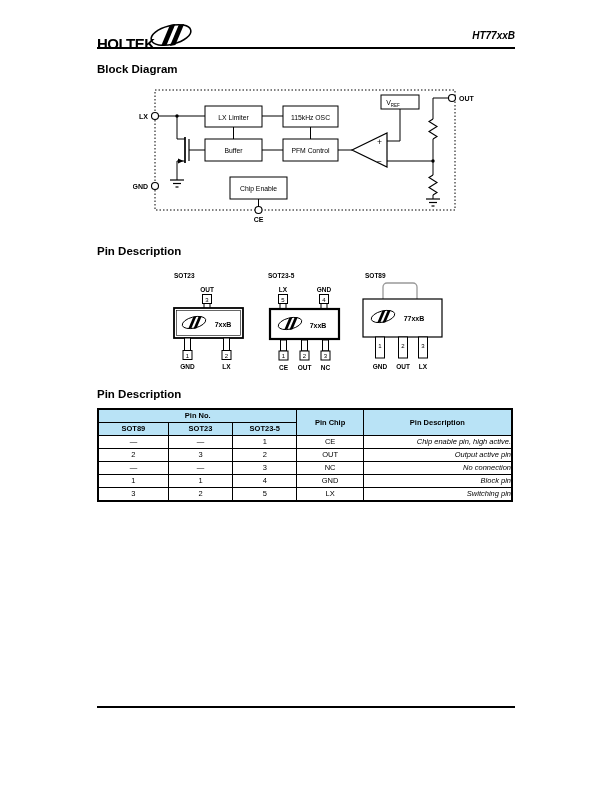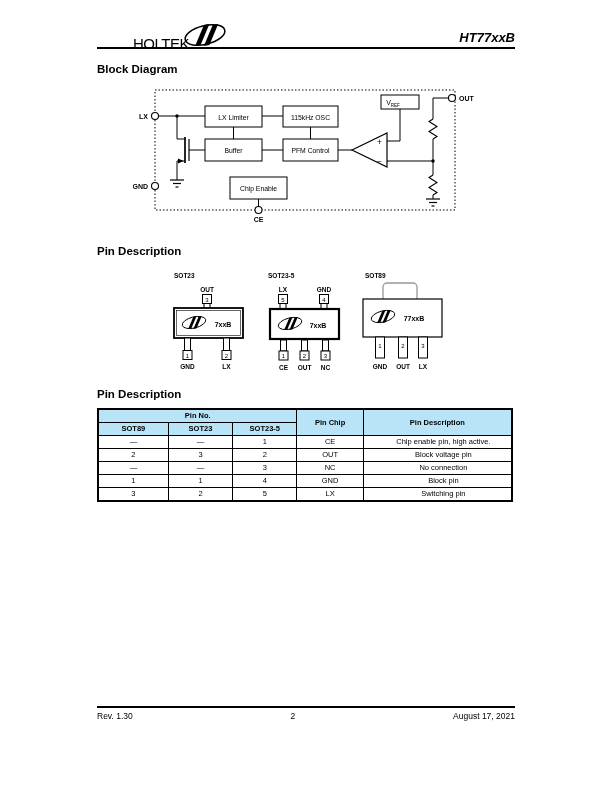--- a/index.html
+++ b/index.html
@@ -3,31 +3,31 @@
 <meta charset="utf-8">
 <style>
   html,body { margin:0; padding:0; background:#e8e8e8; }
   .page {
     position:relative; width:612px; height:792px; margin:0 auto;
     background:#ffffff; font-family:"Liberation Sans", sans-serif; color:#000;
     overflow:hidden;
   }
   .abs { position:absolute; }
   .heading { font-size:11.5px; font-weight:bold; }
-  .doc-title { font-size:13px; font-weight:bold; font-style:italic; }
+  .doc-title { font-size:10px; font-weight:bold; font-style:italic; }
   .rule { position:absolute; height:1.5px; background:#000; }
   .logo { display:flex; align-items:flex-end; }
-  .logo-text { font-weight:normal; font-size:15px; letter-spacing:-0.5px;margin-left:36px; }
+  .logo-text { font-weight:bold; font-size:15px; letter-spacing:-0.5px; }
   svg text { font-family:"Liberation Sans", sans-serif; fill:#000; }
   .pin-table { border-collapse:collapse; table-layout:fixed; width:416px;
                font-size:7.5px; border:2px solid #000; }
   .pin-table th, .pin-table td { border:1px solid #000; padding:0; height:12px;
                text-align:center; vertical-align:middle; line-height:10px; }
   .pin-table th { background:#b9e3f6; font-weight:bold; }
-  .pin-table td.desc { text-align:center; padding-left:12px; }
+  .pin-table td.desc { text-align:right; padding-left:12px;font-style:italic; }
   .footer-bar { position:absolute; left:97px; top:711px; width:418px;
                 display:flex; justify-content:space-between; font-size:8.5px; }
 </style>
 </head>
 <body>
 
 <div class="page">
 
   <svg width="0" height="0" style="position:absolute" aria-hidden="true">
     <defs>
@@ -231,21 +231,21 @@
         <td>—</td>
         <td>1</td>
         <td>CE</td>
         <td class="desc">Chip enable pin, high active.</td>
       </tr>
       <tr>
         <td>2</td>
         <td>3</td>
         <td>2</td>
         <td>OUT</td>
-        <td class="desc">Block voltage pin</td>
+        <td class="desc">Output active pin</td>
       </tr>
       <tr>
         <td>—</td>
         <td>—</td>
         <td>3</td>
         <td>NC</td>
         <td class="desc">No connection</td>
       </tr>
       <tr>
         <td>1</td>
@@ -258,19 +258,14 @@
         <td>3</td>
         <td>2</td>
         <td>5</td>
         <td>LX</td>
         <td class="desc">Switching pin</td>
       </tr>
     </tbody>
   </table>
 
   <div class="rule" style="left:97px; top:706px; width:418px;"></div>
-  <div class="footer-bar">
-    <span>Rev. 1.30</span>
-    <span>2</span>
-    <span>August 17, 2021</span>
-  </div>
 
 </div>
 
 </body></html>

